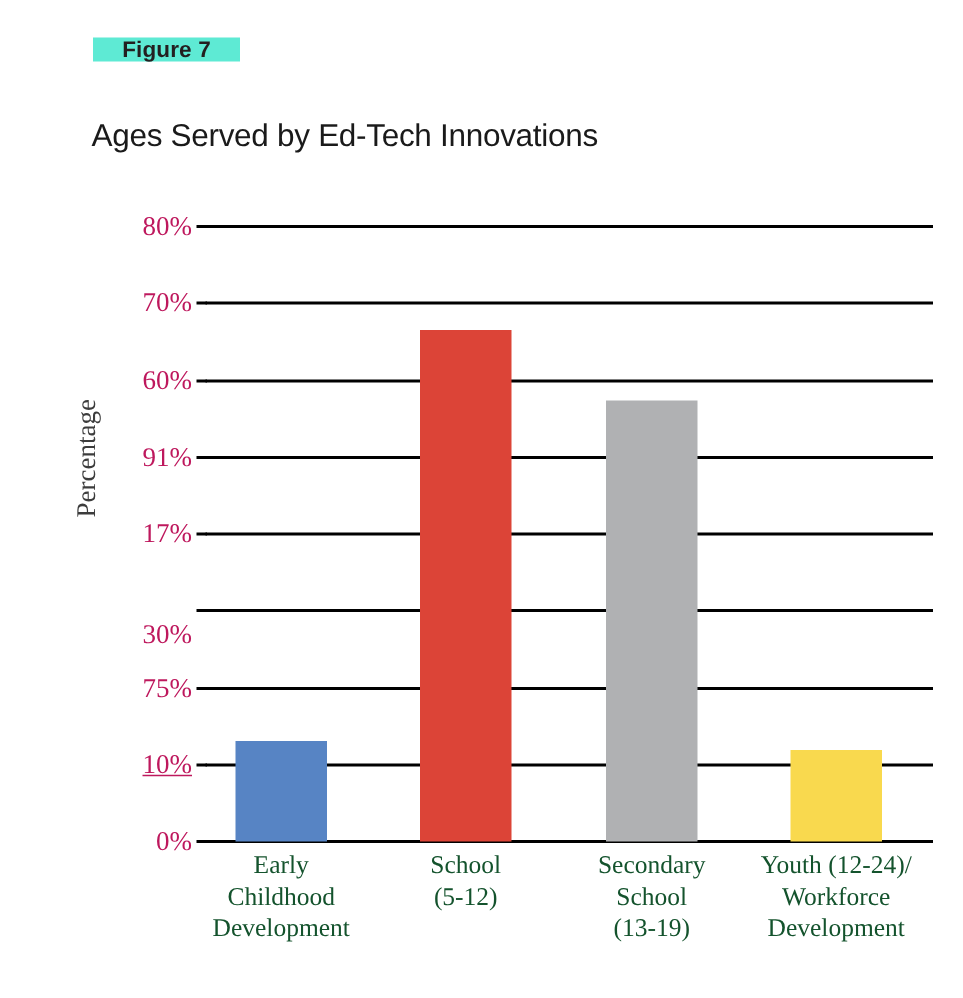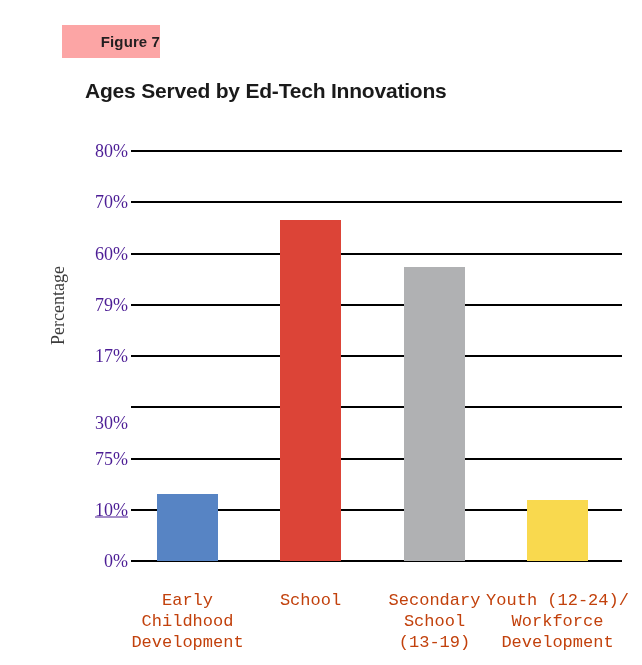--- a/index.html
+++ b/index.html
@@ -20,46 +20,45 @@
     inset: 0;
     background: #ffffff;
   }
 
   
   .badge {
     position: absolute;
     left: 62px;
     top: 25px;
     width: 98px;
-    height: 33px;
-    background: #fca5a5;
+    height: 16px;
+    background: #5eead4;
     display: flex;
     align-items: center;
-    justify-content: flex-end;
+    justify-content: center;
   }
   .badge-label {
     font-family: "Liberation Sans", sans-serif;
     font-size: 15px;
     font-weight: bold;
     color: #231f20;
     letter-spacing: 0.1px;
   }
 
   
   .chart-title {
     position: absolute;
     left: 61px;
     top: 79px;
     font-family: "Liberation Sans", sans-serif;
     font-size: 21px;
-    font-weight: bold;
+    font-weight: normal;
     color: #1a1a1a;
     letter-spacing: -0.2px;
     white-space: nowrap;
-    margin-left: 24px;
   }
 
   
   
   .plot-wrap {
     position: absolute;
     left: 0;
     top: 0;
     width: 642px;
     height: 665px;
@@ -84,21 +83,21 @@
     background: #000000;
   }
 
   .tick-label {
     position: absolute;
     right: 0;
     width: 62px;
     text-align: right;
     font-family: "Liberation Serif", serif;
     font-size: 18px;
-    color: #4c1d95;
+    color: #be185d;
     transform: translateY(-50%);
   }
   .tick-dash {
     position: absolute;
     left: 131px;
     width: 7px;
     height: 2px;
     background: #000;
   }
 
@@ -134,25 +133,24 @@
     position: absolute;
     left: 0;
     top: 566px;
     width: 642px;
     height: 95px;
   }
   .xlabel {
     position: absolute;
     top: 0;
     text-align: center;
-    font-family: Liberation Mono, monospace;
+    font-family: Liberation Serif, serif;
     font-size: 17px;
     line-height: 21px;
-    color: #c2410c;
-    margin-top: 24px;
+    color: #14532d;
   }
   .xlabel span { display: block; }
 </style>
 </head>
 <body>
 
 <div id="figure-root">
 
   <div class="badge">
     <span class="badge-label">Figure 7</span>
@@ -172,21 +170,21 @@
         <div class="tick-dash" style="top: 457.5px;"></div>
         <div class="tick-label" style="top: 458.5px; left: 62px; right: auto; width: 66px;">75%</div>
         <div class="gridline" style="top: 406.25px;"></div>
         <div class="tick-dash" style="top: 406.25px;"></div>
         <div class="tick-label" style="top: 407.25px; left: 62px; right: auto; width: 66px; margin-top: 16px;">30%</div>
         <div class="gridline" style="top: 355px;"></div>
         <div class="tick-dash" style="top: 355px;"></div>
         <div class="tick-label" style="top: 356px; left: 62px; right: auto; width: 66px;">17%</div>
         <div class="gridline" style="top: 303.75px;"></div>
         <div class="tick-dash" style="top: 303.75px;"></div>
-        <div class="tick-label" style="top: 304.75px; left: 62px; right: auto; width: 66px;">79%</div>
+        <div class="tick-label" style="top: 304.75px; left: 62px; right: auto; width: 66px;">91%</div>
         <div class="gridline" style="top: 252.5px;"></div>
         <div class="tick-dash" style="top: 252.5px;"></div>
         <div class="tick-label" style="top: 253.5px; left: 62px; right: auto; width: 66px;">60%</div>
         <div class="gridline" style="top: 201.25px;"></div>
         <div class="tick-dash" style="top: 201.25px;"></div>
         <div class="tick-label" style="top: 202.25px; left: 62px; right: auto; width: 66px;">70%</div>
         <div class="gridline" style="top: 150px;"></div>
         <div class="tick-dash" style="top: 150px;"></div>
         <div class="tick-label" style="top: 151px; left: 62px; right: auto; width: 66px;">80%</div>
       </div>
@@ -198,20 +196,21 @@
       </div>
     <div class="y-axis-title">Percentage</div>
     <div class="xlabels" id="xlabels">
         <div class="xlabel" style="width: 150px; left: 112.5px;">
           <span>Early</span>
           <span>Childhood</span>
           <span>Development</span>
         </div>
         <div class="xlabel" style="width: 140px; left: 240.5px;">
           <span>School</span>
+          <span>(5-12)</span>
         </div>
         <div class="xlabel" style="width: 140px; left: 364.5px;">
           <span>Secondary</span>
           <span>School</span>
           <span>(13-19)</span>
         </div>
         <div class="xlabel" style="width: 150px; left: 482.5px;">
           <span>Youth (12-24)/</span>
           <span>Workforce</span>
           <span>Development</span>

